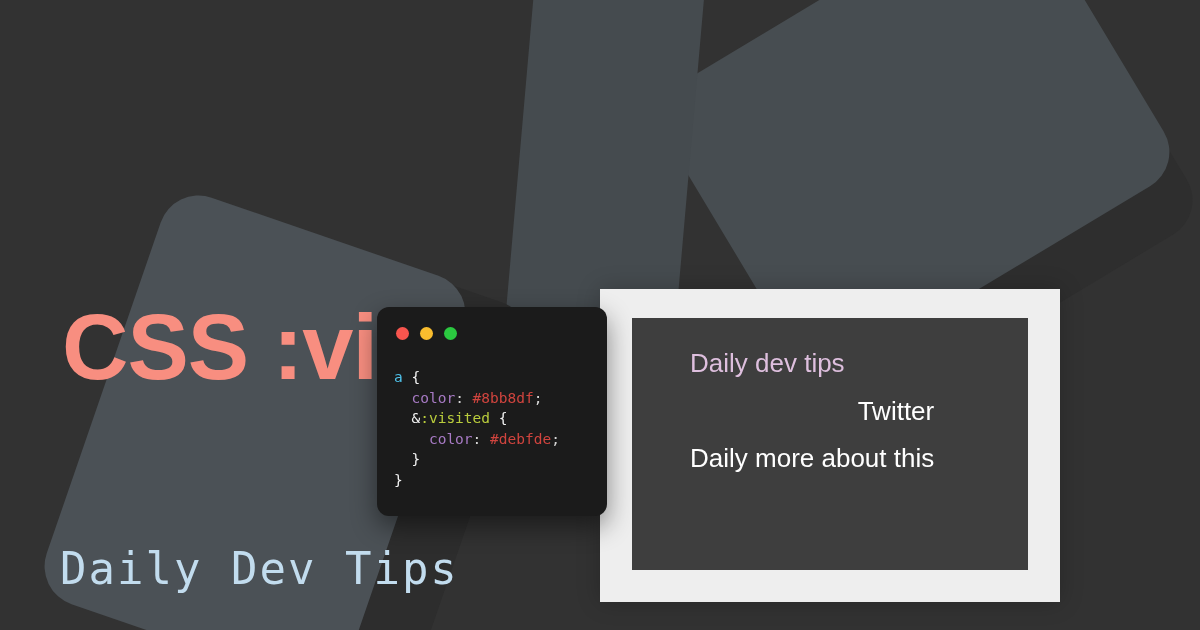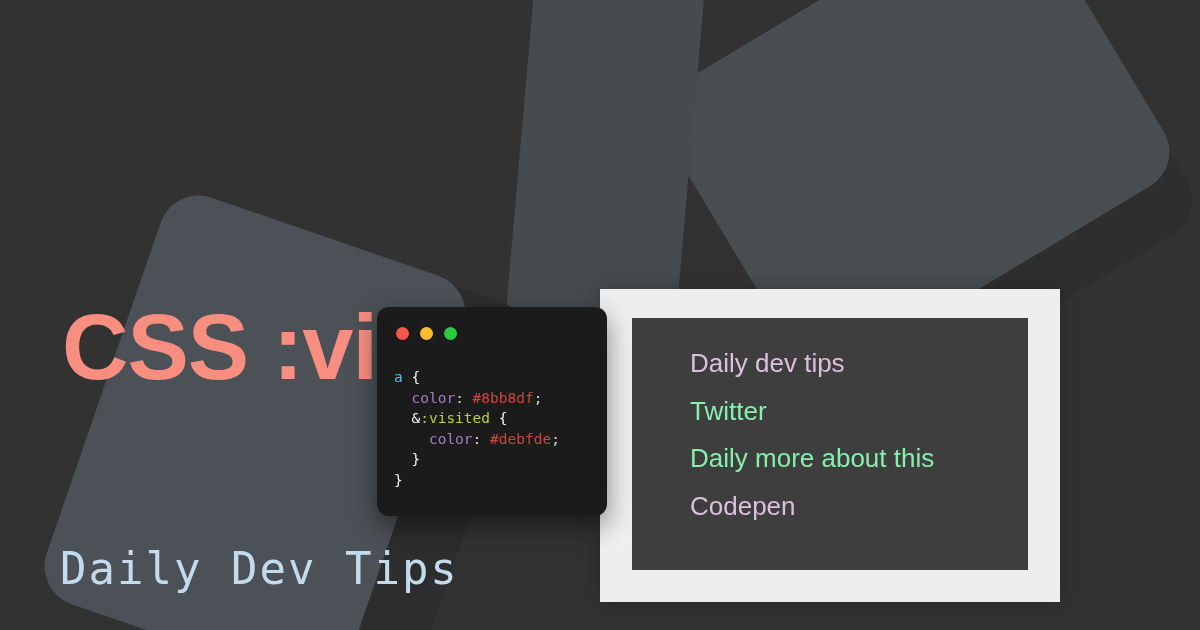--- a/index.html
+++ b/index.html
@@ -144,21 +144,21 @@
     left:58px; top:22px;
     display:flex; flex-direction:column;
   }
   .link-item {
     font-size:26px;
     line-height:47.5px;
     white-space:nowrap;
     cursor:pointer;
   }
   .link-visited  { color:#debfde; }
-  .link-unvisited{ color:#86efac; }
+  .link-unvisited{ color:#ffffff;text-align:right; }
 </style>
 </head>
 <body>
 
 <div id="bg-shapes">
   <div class="bg-shape" id="shape-topright-shadow"></div>
   <div class="bg-shape" id="shape-topright"></div>
   <div class="bg-shape" id="shape-band"></div>
   <div class="bg-shape" id="shape-bottomleft-shadow"></div>
   <div class="bg-shape" id="shape-bottomleft"></div>
@@ -183,18 +183,17 @@
 <span>  </span><span class="tok-brace">}</span>
 <span class="tok-brace">}</span></code></pre>
 </div>
 
 <div id="links-frame">
   <div id="links-panel">
     <div id="links-list">
       <a class="link-item link-visited">Daily dev tips</a>
       <a class="link-item link-unvisited">Twitter</a>
       <a class="link-item link-unvisited">Daily more about this</a>
-      <a class="link-item link-visited">Codepen</a>
     </div>
   </div>
 </div>
 
 <div id="brand">Daily Dev Tips</div>
 
 </body></html>

